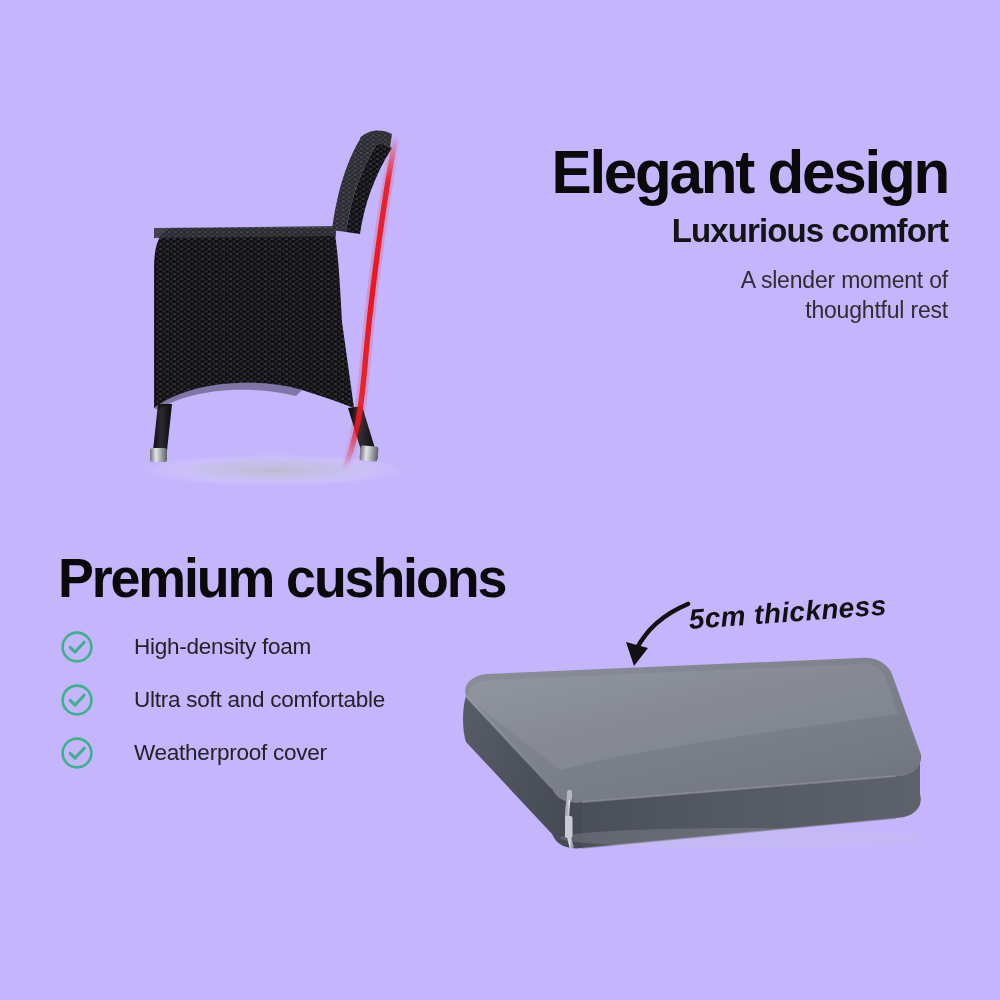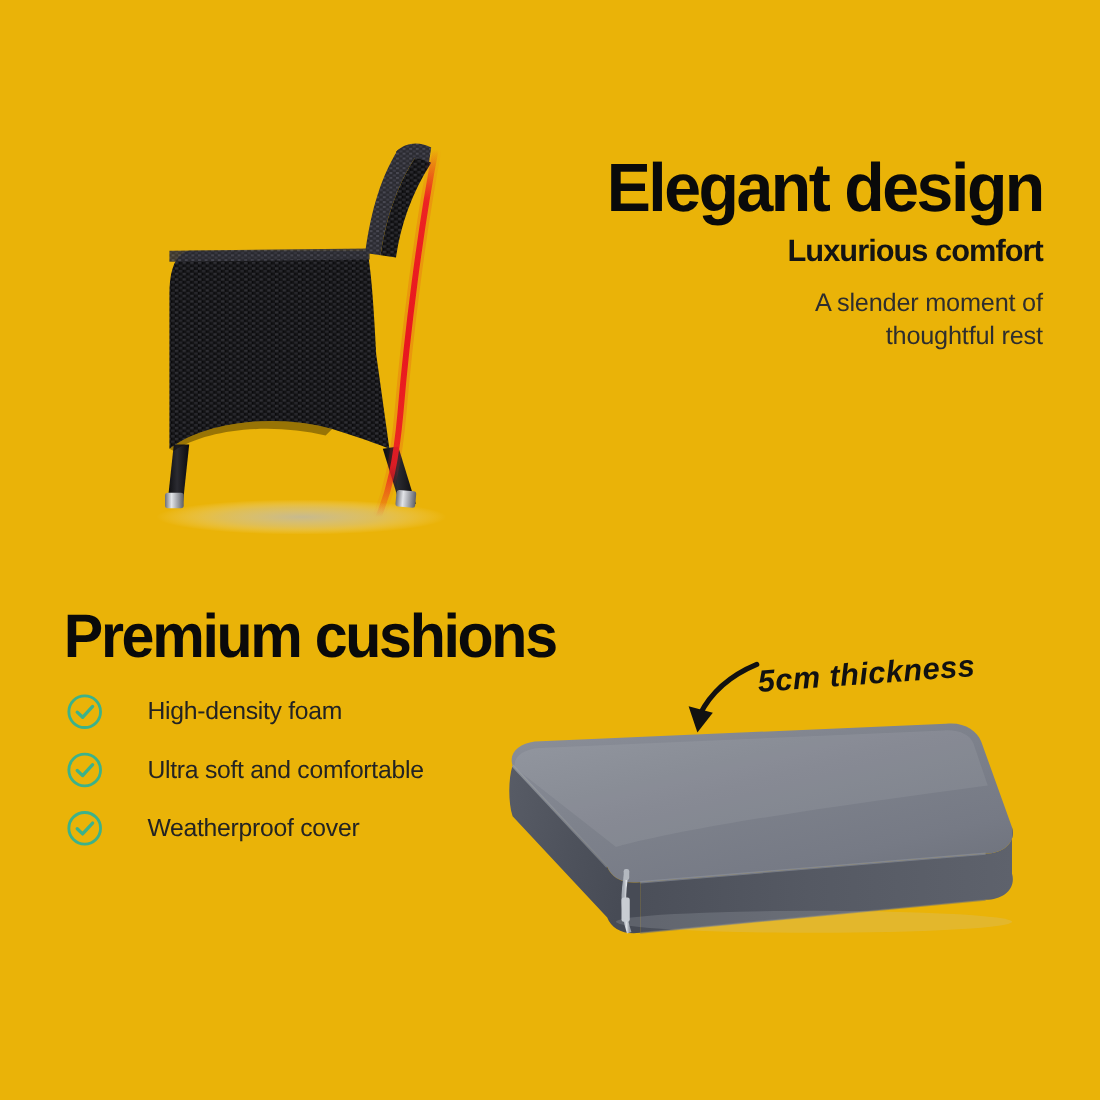--- a/index.html
+++ b/index.html
@@ -9,21 +9,21 @@
     background: #ffffff;
   }
   body {
     font-family: "Liberation Sans", sans-serif;
     -webkit-font-smoothing: antialiased;
   }
   #canvas {
     position: relative;
     width: 1000px;
     height: 1000px;
-    background: #eab308;
+    background: #c4b5fd;
     overflow: hidden;
   }
   .nosel { user-select: none; }
 
   
   #headline-block {
     position: absolute;
     left: 470px;
     top: 142px;
     width: 478px;
@@ -37,21 +37,21 @@
     letter-spacing: -2.3px;
     color: #0a0a0a;
     margin: 0;
     white-space: nowrap;
     transform: scaleX(0.97);
     transform-origin: right center;
   }
   #headline-subtitle {
     font-family: "Liberation Sans", sans-serif;
     font-weight: bold;
-    font-size: 28px;
+    font-size: 33px;
     line-height: 1.1;
     letter-spacing: -0.9px;
     color: #141414;
     margin: 10px 0 0 0;
     white-space: nowrap;
   }
   #headline-tagline {
     font-family: "Liberation Sans", sans-serif;
     font-weight: 300;
     font-size: 23px;

